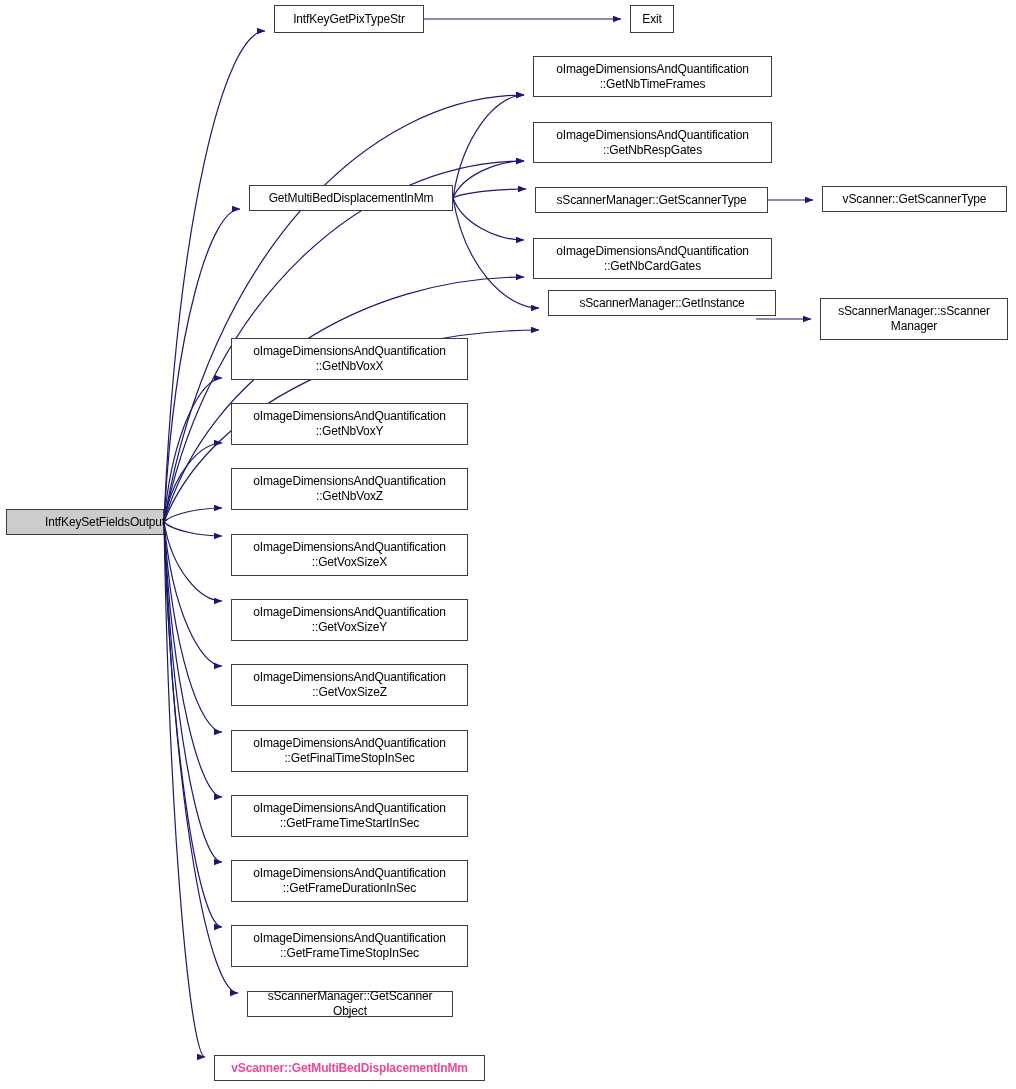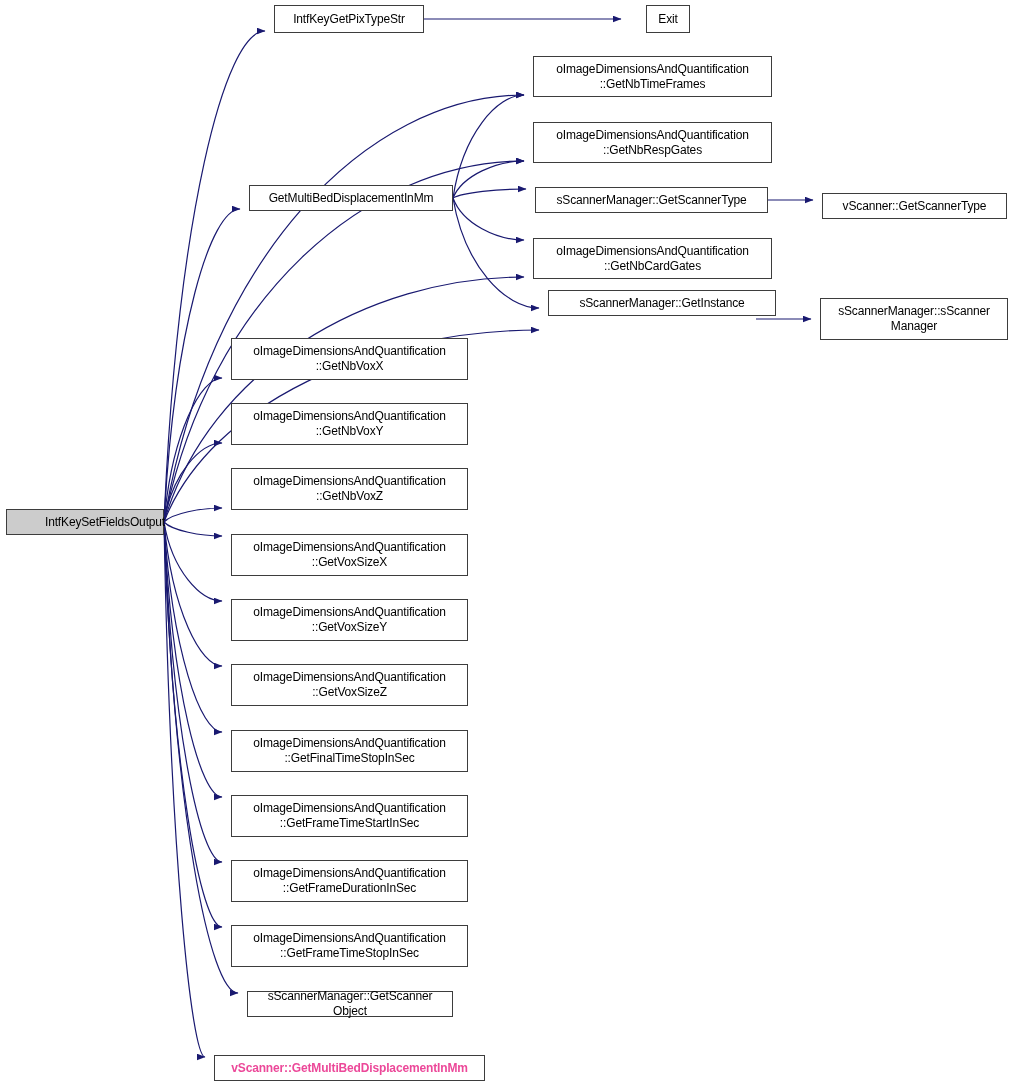--- a/index.html
+++ b/index.html
@@ -81,28 +81,28 @@
       <path d="M453,198 C462.6,134.14 497,95 524,95" fill="none" stroke="#191970" stroke-width="1.2" marker-end="url(#arrowhead)"></path>
       <path d="M453,198 C462.6,175.06 497,161 524,161" fill="none" stroke="#191970" stroke-width="1.2" marker-end="url(#arrowhead)"></path>
       <path d="M453,198 C462.84,192.42 498.1,189 526,189" fill="none" stroke="#191970" stroke-width="1.2" marker-end="url(#arrowhead)"></path>
       <path d="M453,198 C462.6,224.04 497,240 524,240" fill="none" stroke="#191970" stroke-width="1.2" marker-end="url(#arrowhead)"></path>
       <path d="M453,198 C464.4,266.2 505.25,308 539,308" fill="none" stroke="#191970" stroke-width="1.2" marker-end="url(#arrowhead)"></path>
       <path d="M768,200 L813,200" fill="none" stroke="#191970" stroke-width="1.2" marker-end="url(#arrowhead)"></path>
       <path d="M756,319 L811,319" fill="none" stroke="#191970" stroke-width="1.2" marker-end="url(#arrowhead)"></path>
     </svg>
 <div class="node root" style="left: 6px; top: 509px; width: 158px; height: 26px; background: rgb(204, 204, 204); border-color: rgb(61, 61, 61); color: rgb(0, 0, 0); padding-left: 40px;"><span class="node-label">IntfKeySetFieldsOutput</span></div>
     <div class="node" style="left: 274px; top: 5px; width: 150px; height: 28px; background: rgb(255, 255, 255); border-color: rgb(61, 61, 61); color: rgb(0, 0, 0);"><span class="node-label">IntfKeyGetPixTypeStr</span></div>
-    <div class="node" style="left: 630px; top: 5px; width: 44px; height: 28px; background: rgb(255, 255, 255); border-color: rgb(61, 61, 61); color: rgb(0, 0, 0); margin-left: 16px;"><span class="node-label">Exit</span></div>
+    <div class="node" style="left: 630px; top: 5px; width: 44px; height: 28px; background: rgb(255, 255, 255); border-color: rgb(61, 61, 61); color: rgb(0, 0, 0);"><span class="node-label">Exit</span></div>
     <div class="node" style="left: 533px; top: 56px; width: 239px; height: 41px; background: rgb(255, 255, 255); border-color: rgb(61, 61, 61); color: rgb(0, 0, 0);"><span class="node-label">oImageDimensionsAndQuantification
 ::GetNbTimeFrames</span></div>
     <div class="node" style="left: 533px; top: 122px; width: 239px; height: 41px; background: rgb(255, 255, 255); border-color: rgb(61, 61, 61); color: rgb(0, 0, 0);"><span class="node-label">oImageDimensionsAndQuantification
 ::GetNbRespGates</span></div>
     <div class="node" style="left: 249px; top: 185px; width: 204px; height: 26px; background: rgb(255, 255, 255); border-color: rgb(61, 61, 61); color: rgb(0, 0, 0);"><span class="node-label">GetMultiBedDisplacementInMm</span></div>
     <div class="node" style="left: 535px; top: 187px; width: 233px; height: 26px; background: rgb(255, 255, 255); border-color: rgb(61, 61, 61); color: rgb(0, 0, 0);"><span class="node-label">sScannerManager::GetScannerType</span></div>
-    <div class="node" style="left: 822px; top: 193px; width: 185px; height: 26px; background: rgb(255, 255, 255); border-color: rgb(61, 61, 61); color: rgb(0, 0, 0);"><span class="node-label">vScanner::GetScannerType</span></div>
+    <div class="node" style="left: 822px; top: 186px; width: 185px; height: 26px; background: rgb(255, 255, 255); border-color: rgb(61, 61, 61); color: rgb(0, 0, 0);"><span class="node-label">vScanner::GetScannerType</span></div>
     <div class="node" style="left: 533px; top: 238px; width: 239px; height: 41px; background: rgb(255, 255, 255); border-color: rgb(61, 61, 61); color: rgb(0, 0, 0);"><span class="node-label">oImageDimensionsAndQuantification
 ::GetNbCardGates</span></div>
     <div class="node" style="left: 548px; top: 290px; width: 228px; height: 26px; background: rgb(255, 255, 255); border-color: rgb(61, 61, 61); color: rgb(0, 0, 0);"><span class="node-label">sScannerManager::GetInstance</span></div>
     <div class="node" style="left: 820px; top: 298px; width: 188px; height: 42px; background: rgb(255, 255, 255); border-color: rgb(61, 61, 61); color: rgb(0, 0, 0);"><span class="node-label">sScannerManager::sScanner
 Manager</span></div>
     <div class="node" style="left: 231px; top: 338px; width: 237px; height: 42px; background: rgb(255, 255, 255); border-color: rgb(61, 61, 61); color: rgb(0, 0, 0);"><span class="node-label">oImageDimensionsAndQuantification
 ::GetNbVoxX</span></div>
     <div class="node" style="left: 231px; top: 403px; width: 237px; height: 42px; background: rgb(255, 255, 255); border-color: rgb(61, 61, 61); color: rgb(0, 0, 0);"><span class="node-label">oImageDimensionsAndQuantification
 ::GetNbVoxY</span></div>
     <div class="node" style="left: 231px; top: 468px; width: 237px; height: 42px; background: rgb(255, 255, 255); border-color: rgb(61, 61, 61); color: rgb(0, 0, 0);"><span class="node-label">oImageDimensionsAndQuantification

